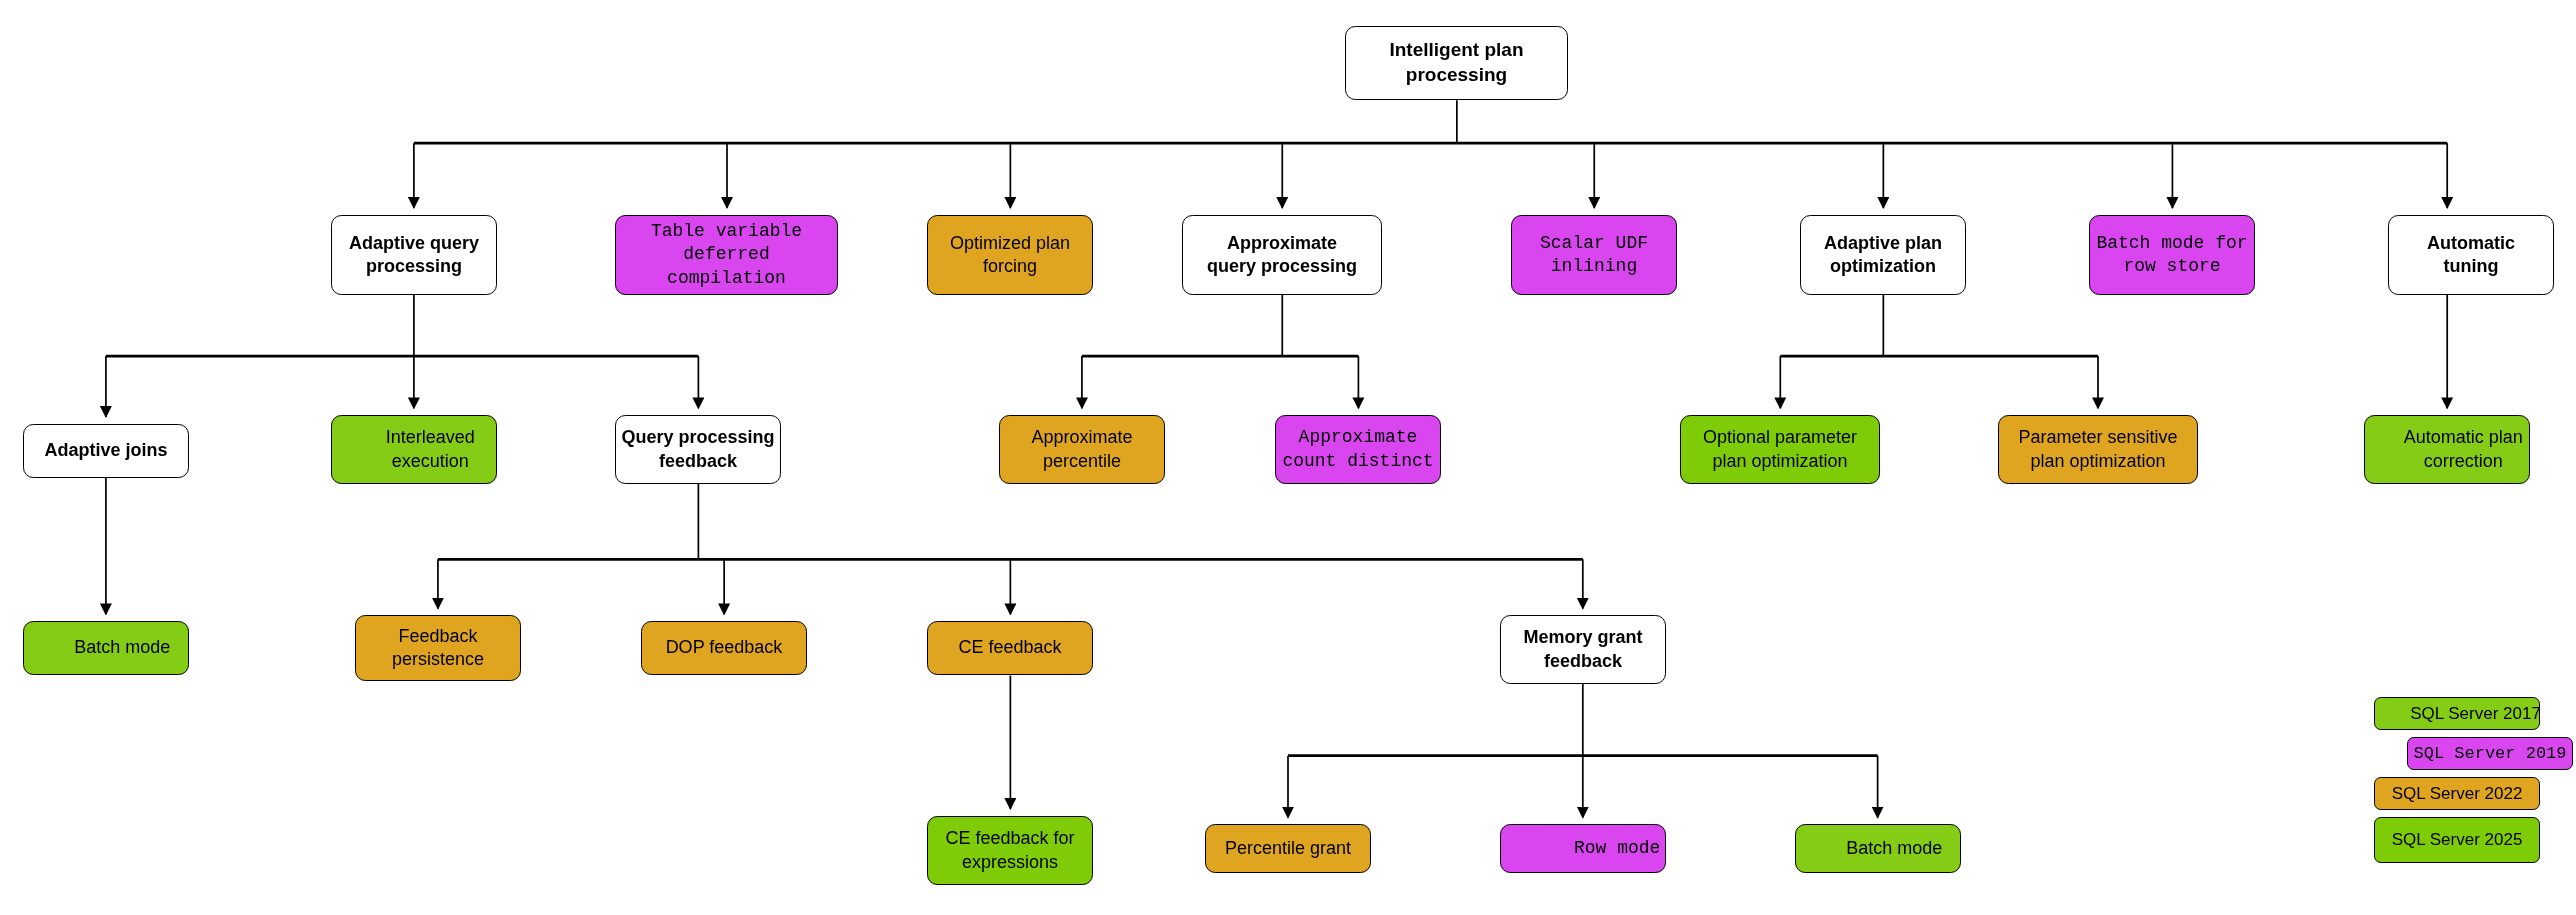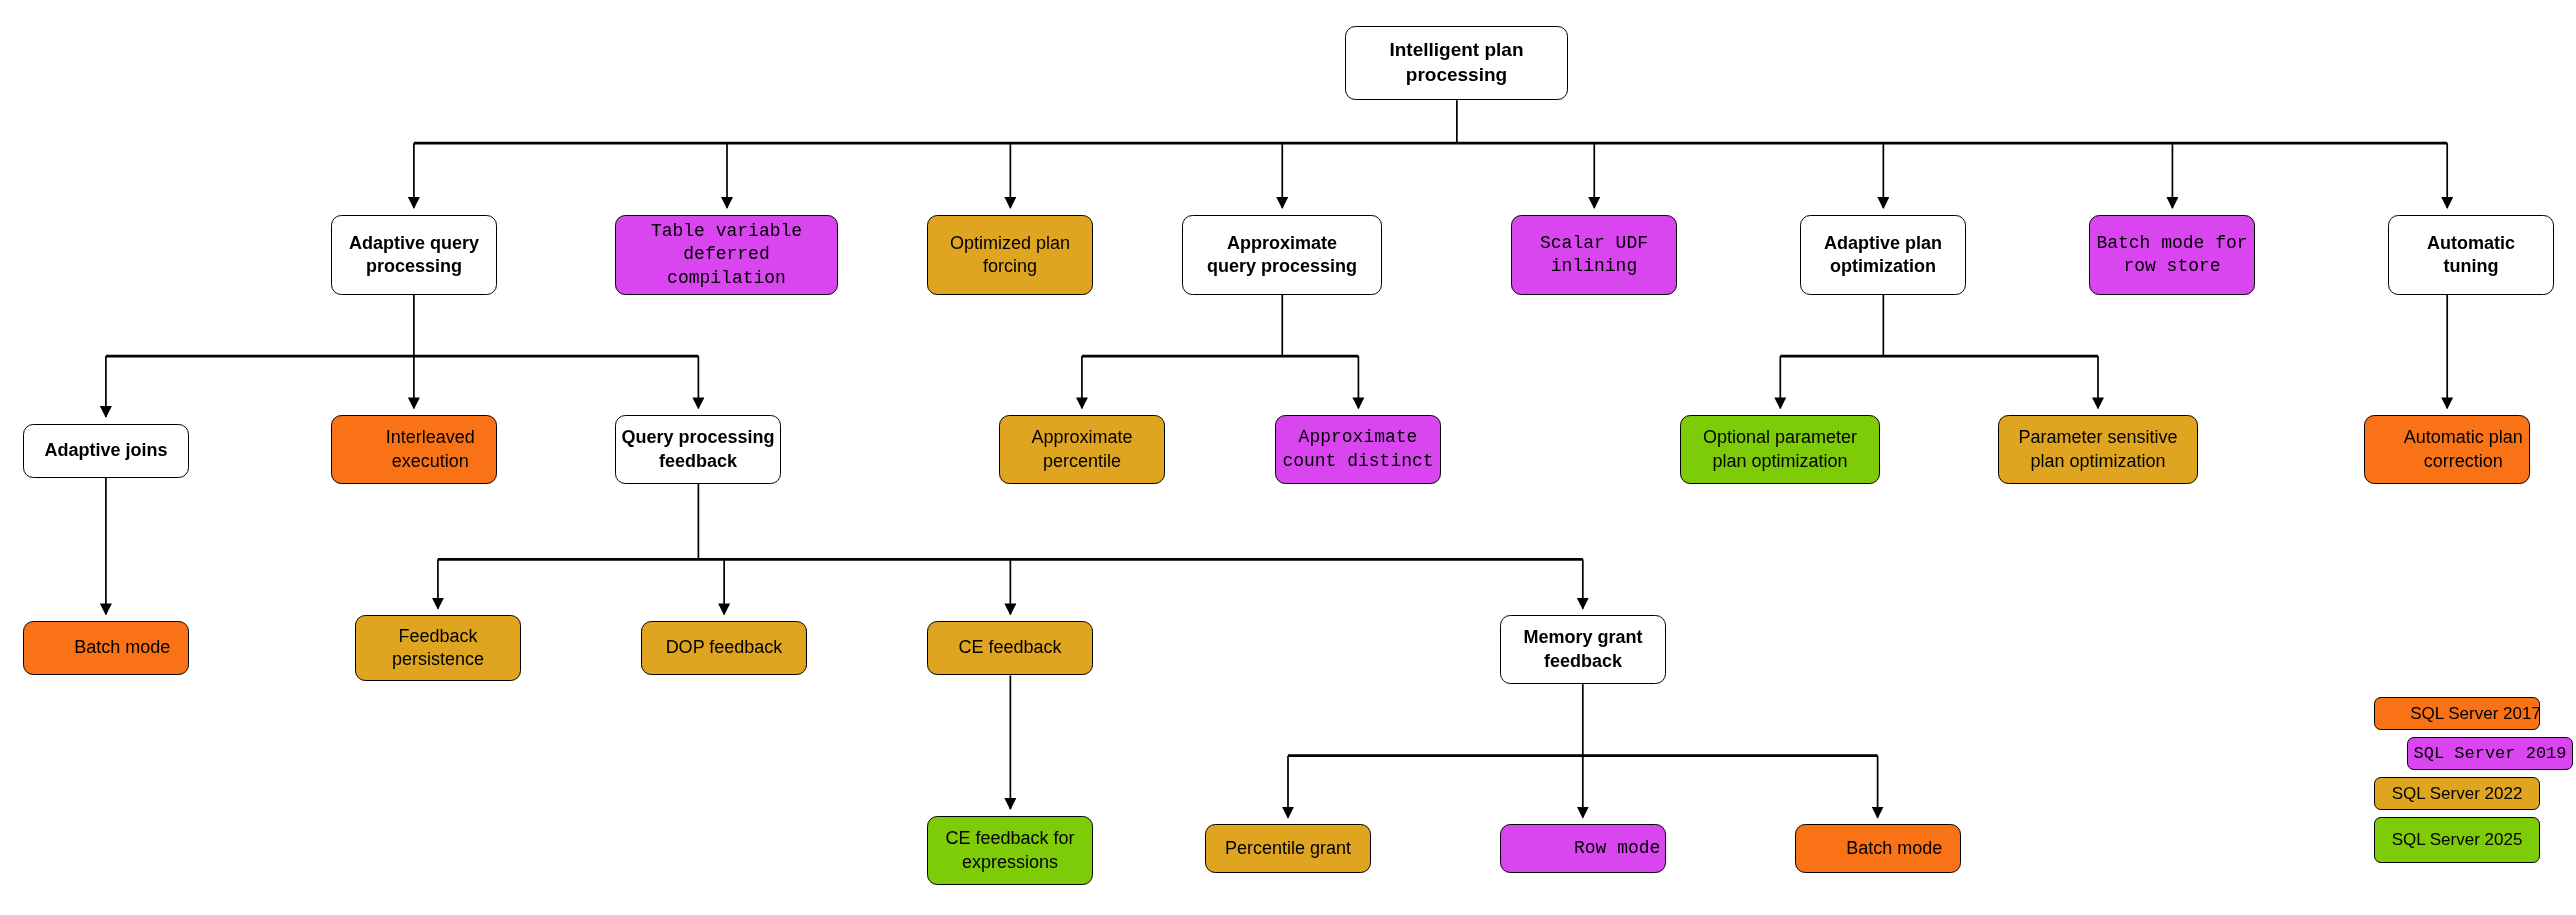--- a/index.html
+++ b/index.html
@@ -33,21 +33,21 @@
     justify-content: center;
     text-align: center;
     line-height: 1.30;
     color: #000000;
     background: #ffffff;
     padding: 2.3px 4.6px;
   }
   .node-label { display: block; white-space: pre-line; }
   .fill-white { background: #ffffff; }
   .fill-gray  { background: #d946ef; font-family: Liberation Mono, monospace; }
-  .fill-blue  { background: #f97316; padding-left: 37px; }
+  .fill-blue  { background: #84cc16; padding-left: 37px; }
   .fill-gold  { background: #dfa521; }
   .fill-green { background: #7ecb07; }
   .legend-item {
     position: absolute;
     box-sizing: border-box;
     border: 1.7px solid #000000;
     border-radius: 6.9px;
     display: flex;
     align-items: center;
     justify-content: center;

